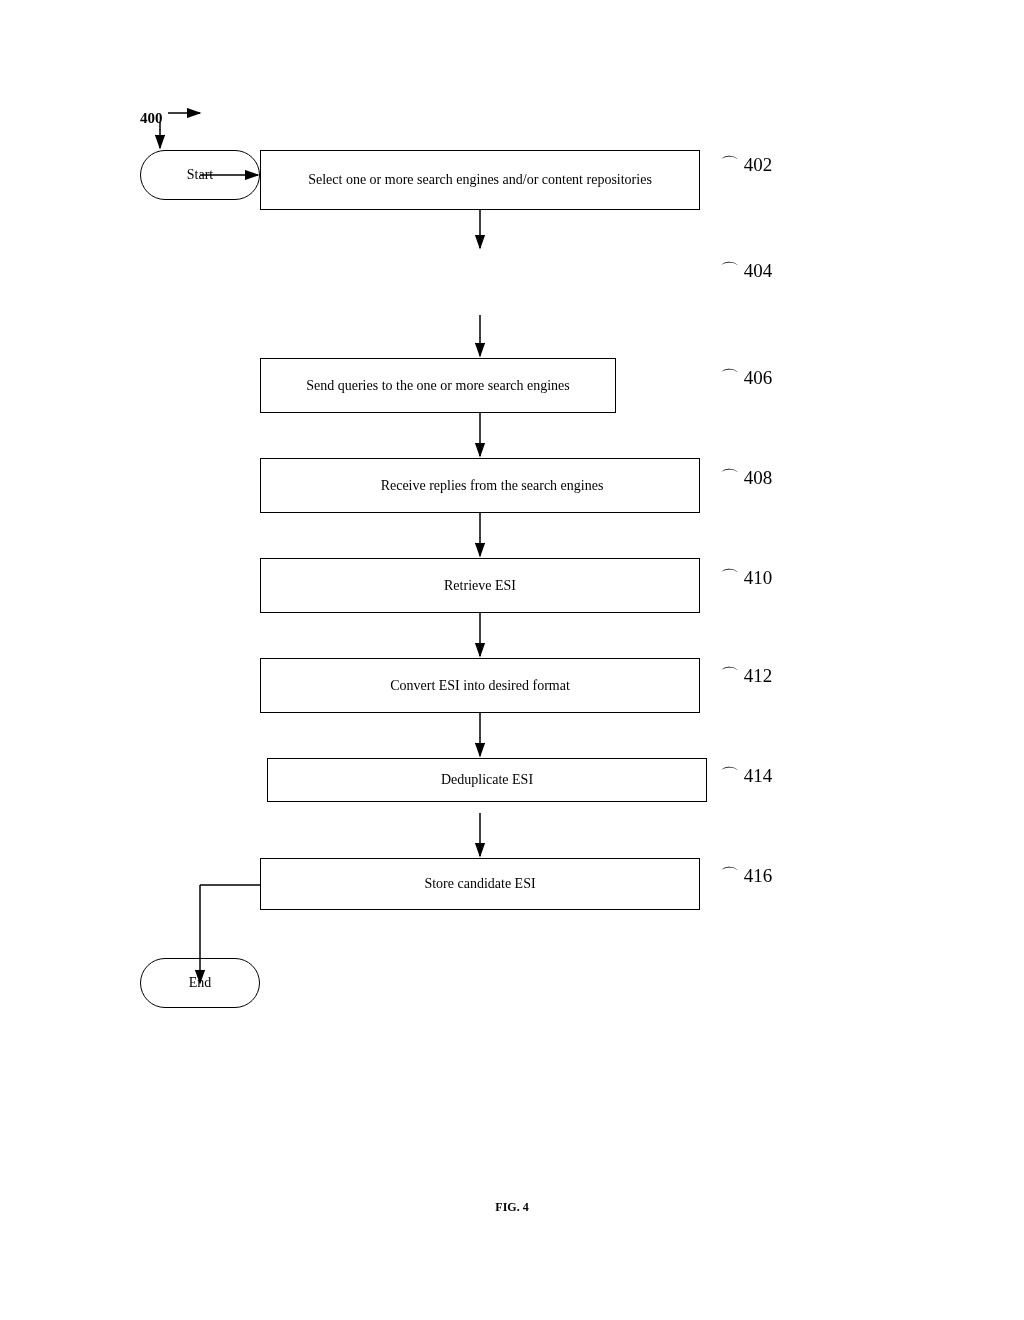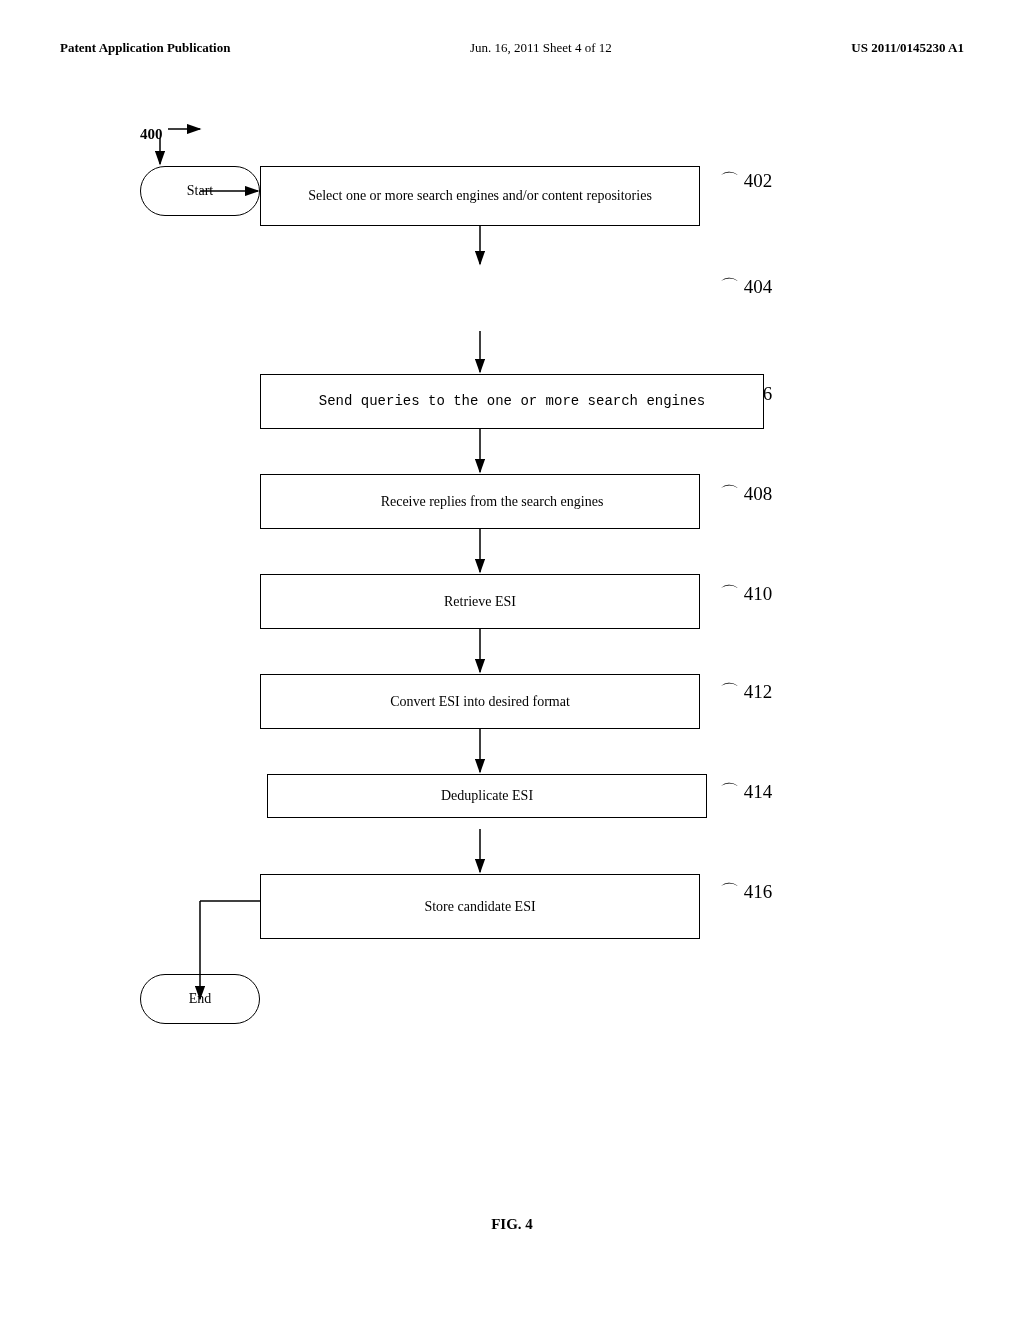--- a/index.html
+++ b/index.html
@@ -46,21 +46,21 @@
     .diagram-area {
       position: relative;
       margin-top: 40px;
       width: 100%;
       height: 1100px;
     }
 
     
     .fig-label {
       text-align: center;
-      font-size: 15px;
+      font-size: 12px;
       font-weight: bold;
       margin-top: 20px;
     }
 
     
     .flow-box {
       position: absolute;
       border: 1.5px solid #000;
       background: #fff;
       text-align: center;
@@ -94,25 +94,20 @@
       position: absolute;
       font-size: 15px;
       font-weight: bold;
     }
   </style>
 </head>
 <body>
 
 <div class="page">
 
-  <div class="header">
-    <span class="header-left">Patent Application Publication</span>
-    <span class="header-center">Jun. 16, 2011   Sheet 4 of 12</span>
-    <span class="header-right">US 2011/0145230 A1</span>
-  </div>
 
   <div class="diagram-area">
 
     <div class="diagram-label" style="left:80px; top:30px;text-align:right;">400</div>
 
     <div class="flow-box rounded" style="left:80px; top:70px; width:120px; height:50px;">
       <span>Start</span>
     </div>
 
     <div class="ref-label" style="left:660px; top:72px;">⌒ 402</div>
@@ -120,21 +115,21 @@
     <div class="flow-box" style="left:200px; top:70px; width:440px; height:60px;">
 
       <span>Select one or more search engines and/or content repositories</span>
     </div>
 
     <div class="ref-label" style="left:660px; top:178px;">⌒ 404</div>
 
 
     <div class="ref-label" style="left:660px; top:285px;">⌒ 406</div>
 
-    <div class="flow-box" style="left:200px; top:278px; width:504px; height:55px;font-family:Liberation Mono, monospace;">
+    <div class="flow-box" style="left:200px; top:278px; width:356px; height:55px;">
       <span>Send queries to the one or more search engines</span>
     </div>
 
     <div class="ref-label" style="left:660px; top:385px;">⌒ 408</div>
 
     <div class="flow-box" style="left:200px; top:378px; width:440px; height:55px;padding-left:24px;">
       <span>Receive replies from the search engines</span>
     </div>
 
     <div class="ref-label" style="left:660px; top:485px;">⌒ 410</div>
@@ -150,21 +145,21 @@
     </div>
 
     <div class="ref-label" style="left:660px; top:683px;">⌒ 414</div>
 
     <div class="flow-box" style="left:207px; top:678px; width:440px; height:44px;">
       <span>Deduplicate ESI</span>
     </div>
 
     <div class="ref-label" style="left:660px; top:783px;">⌒ 416</div>
 
-    <div class="flow-box" style="left:200px; top:778px; width:440px; height:65px;">
+    <div class="flow-box" style="left:200px; top:778px; width:440px; height:52px;">
       <span>Store candidate ESI</span>
     </div>
 
     <div class="flow-box rounded" style="left:80px; top:878px; width:120px; height:50px;">
       <span>End</span>
     </div>
 
     <svg class="svg-overlay" xmlns="http://www.w3.org/2000/svg">
       <defs>
         <marker id="arrow" markerWidth="10" markerHeight="7" refX="9" refY="3.5" orient="auto">

